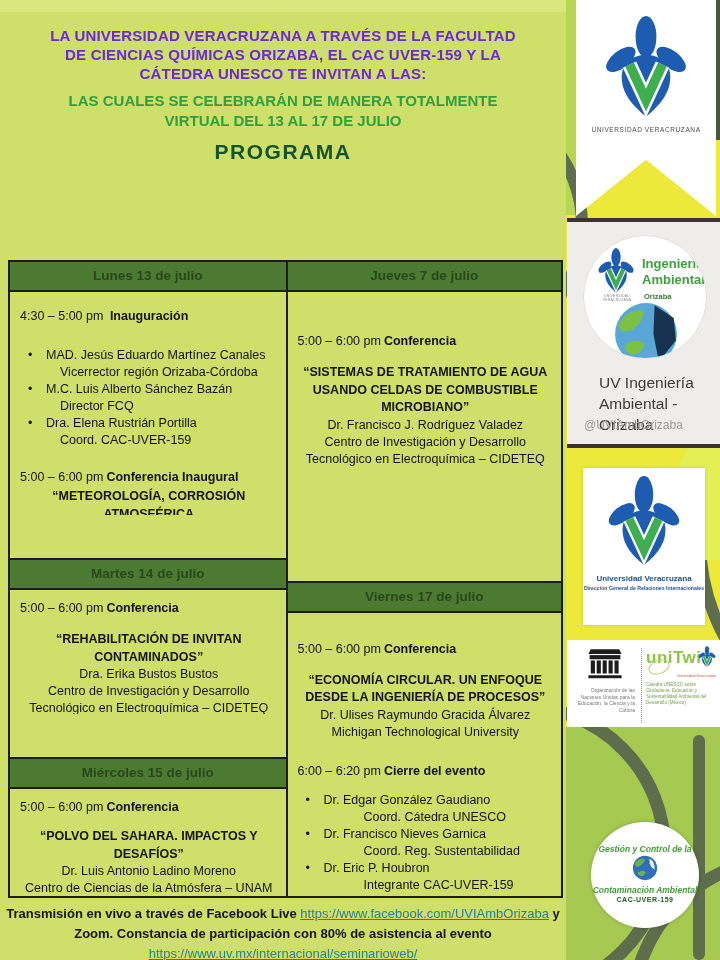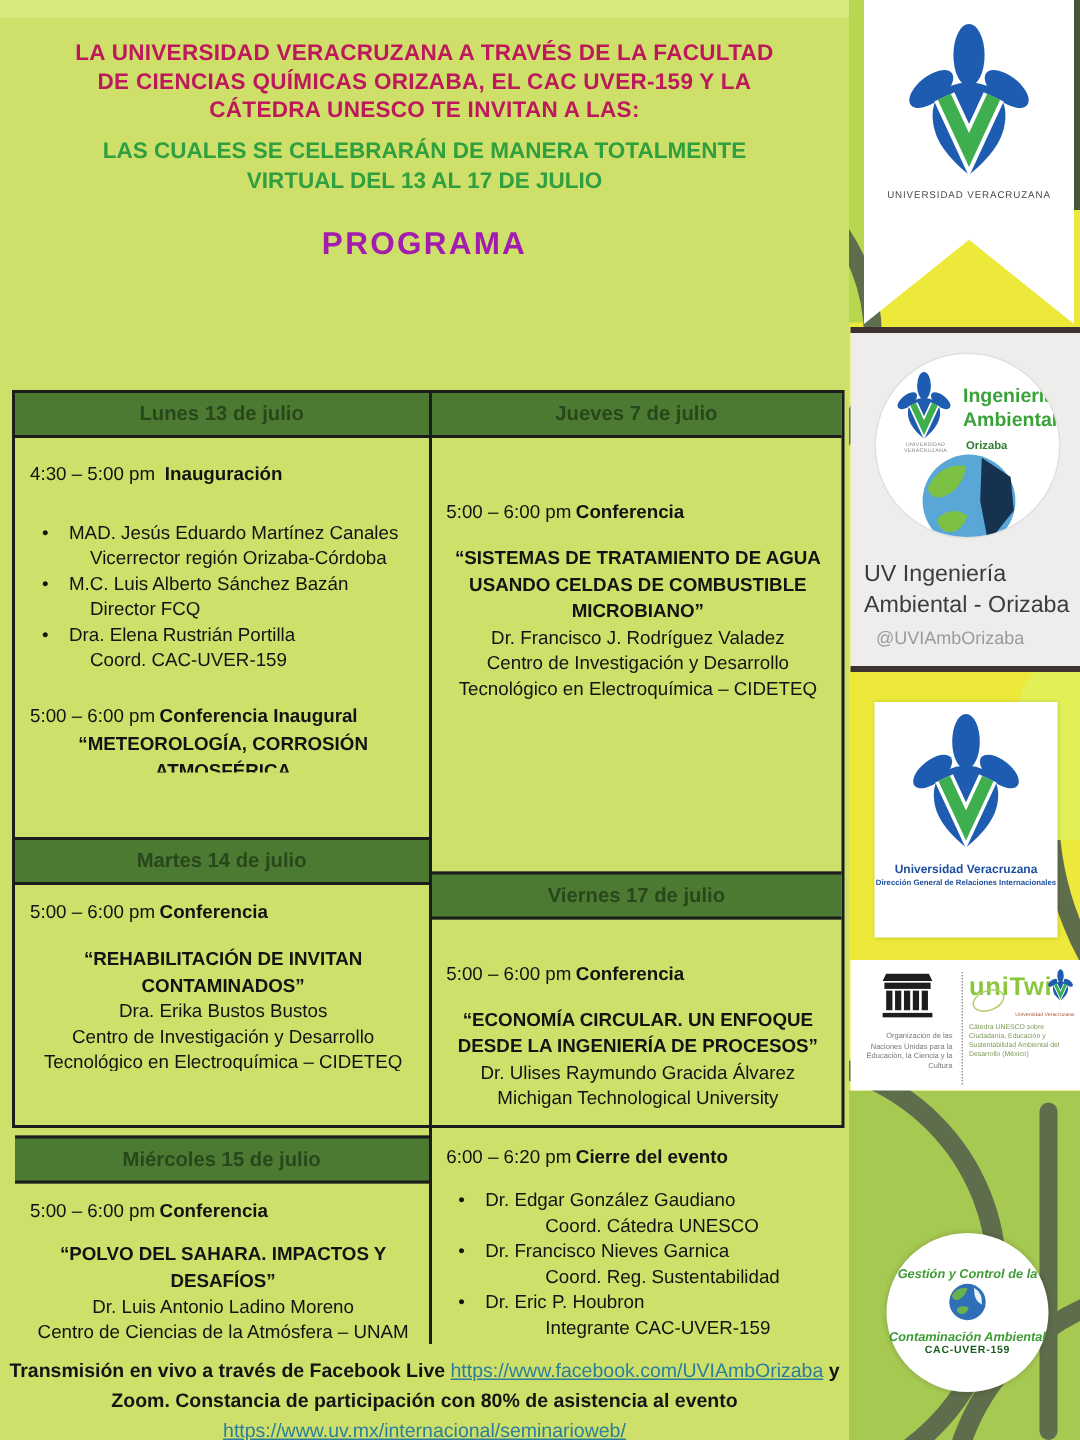--- a/index.html
+++ b/index.html
@@ -11,41 +11,41 @@
   }
   .root { position:relative; width:720px; height:960px; display:flex; }
 
   
   .poster { position:relative; width:566px; height:960px; background:#cee069; }
   .top-strip { position:absolute; top:0; left:0; width:100%; height:12px; background:#d9e87e; }
 
   .intro {
     margin:26px auto 0; width:532px; text-align:center;
     font-size:15px; font-weight:bold; line-height:19px;
-    color:#be185d; white-space:pre-line; letter-spacing:.2px;
+    color:#6d28d9; white-space:pre-line; letter-spacing:.2px;
   }
   .script-title {
     margin-top:10px; text-align:center;
     font-family:"DejaVu Serif", serif; font-style:italic; font-weight:bold;
     color:#2b52c0;
   }
   .script-title .l1 { font-size:42px; line-height:48px; display:block; }
   .script-title .l2 { font-size:38px; line-height:42px; display:block; }
   .subtitle {
     margin-top:8px; text-align:center; font-size:15px; font-weight:bold;
     line-height:20px; color:#2f9f3f; white-space:pre-line;
   }
   .program {
-    margin-top:20px; text-align:center; font-size:21px; font-weight:bold;
-    color:#a21caf; letter-spacing:1.5px;
+    margin-top:9px; text-align:center; font-size:21px; font-weight:bold;
+    color:#14532d; letter-spacing:1.5px;
   }
 
   
   .sched {
-    position:absolute; top:260px; left:8px; width:555px; height:492px;
+    position:absolute; top:260px; left:8px; width:555px; height:638px;
     border:2px solid #1c1c1c; display:flex; background:#cee069;
   }
   .col { width:50%; height:634px; display:flex; flex-direction:column; }
   .col-right { border-left:2px solid #1c1c1c; }
   .day-header {
     height:32px; line-height:28px; border-top:0; border-bottom:2px solid #1c1c1c;
     background:#4d7a33; color:#28471b; font-weight:bold; font-size:13.5px;
     text-align:center;
   }
   .day-header.mid { border-top:2px solid #1c1c1c; height:34px;margin-top:43px; }
@@ -104,21 +104,21 @@
   }
   .fb-circle {
     position:absolute; left:16px; top:13px; width:124px; height:124px; border-radius:50%;
     background:#fff; border:1px solid #e0e0de; overflow:hidden;
   }
   .fb-fleur { position:absolute; left:12px; top:12px; }
   .fb-uv-tiny { position:absolute; left:8px; top:58px; width:50px; font-size:3.5px; color:#888; text-align:center; letter-spacing:.2px; }
   .fb-title { position:absolute; left:58px; top:20px; font-size:13px; font-weight:bold; color:#3aa23a; line-height:16px; }
   .fb-orizaba { position:absolute; left:60px; top:56px; font-size:7.5px; font-weight:bold; color:#2e7d32; }
   .fb-earth { position:absolute; left:30px; top:66px; }
-  .fb-name { position:absolute; left:9px; top:150px; font-size:15.5px; color:#3c3c3c; line-height:21px; }
+  .fb-name { position:absolute; left:32px; top:150px; font-size:15.5px; color:#3c3c3c; line-height:21px; }
   .fb-handle { position:absolute; left:17px; top:196px; font-size:12px; color:#9b9b9a; }
 
   .dgri-card {
     position:absolute; left:17px; top:468px; width:122px; height:157px; background:#fff;
     z-index:2; text-align:center; box-shadow:0 0 3px rgba(0,0,0,.15);
   }
   .dgri-card .fleur { margin-top:8px; }
   .dgri-title { font-size:8px; font-weight:bold; color:#1d4f9e; margin-top:2px; }
   .dgri-sub { font-size:5.2px; font-weight:bold; color:#1d4f9e; margin-top:2px; }
 

